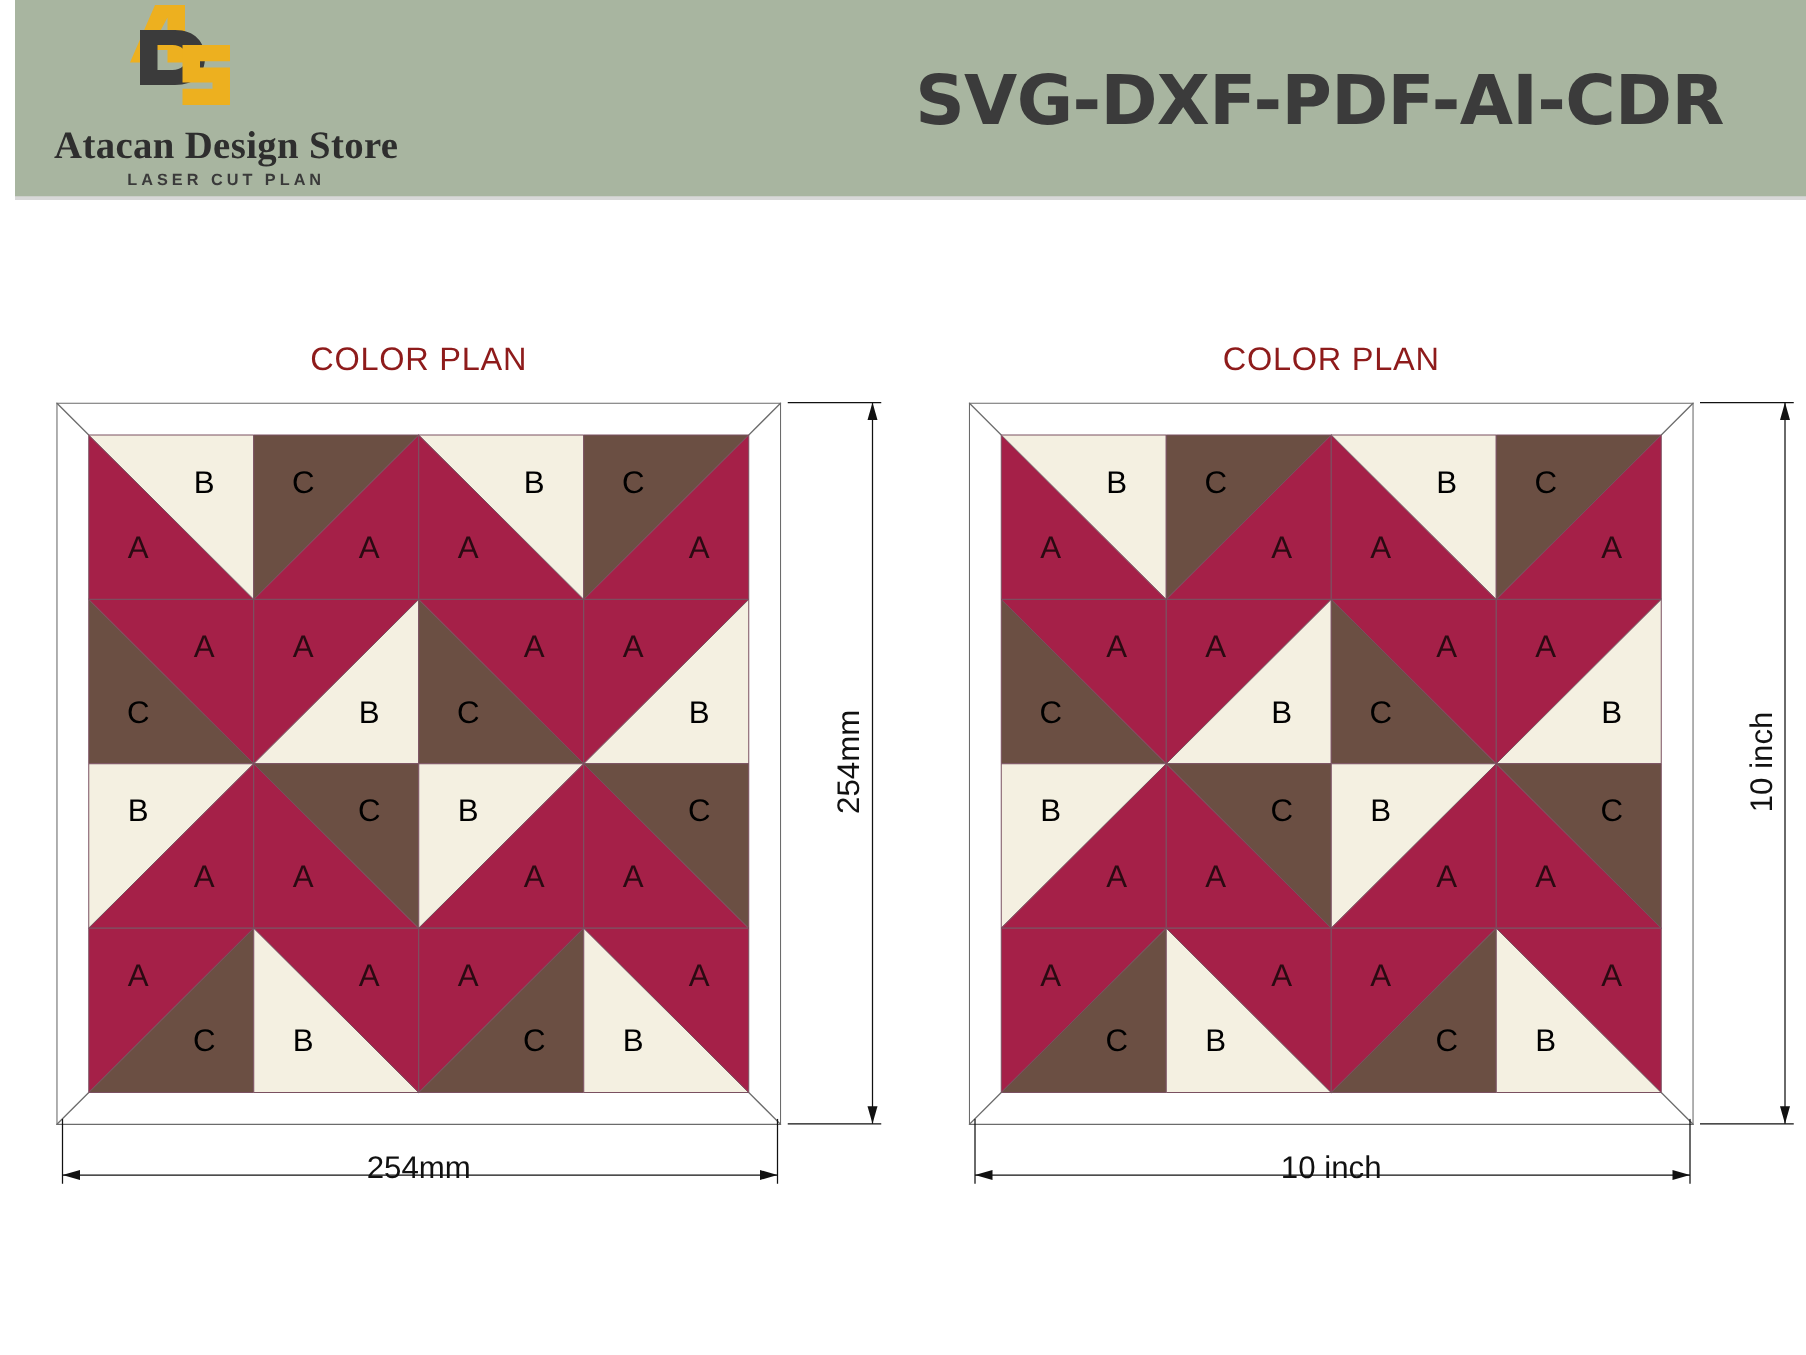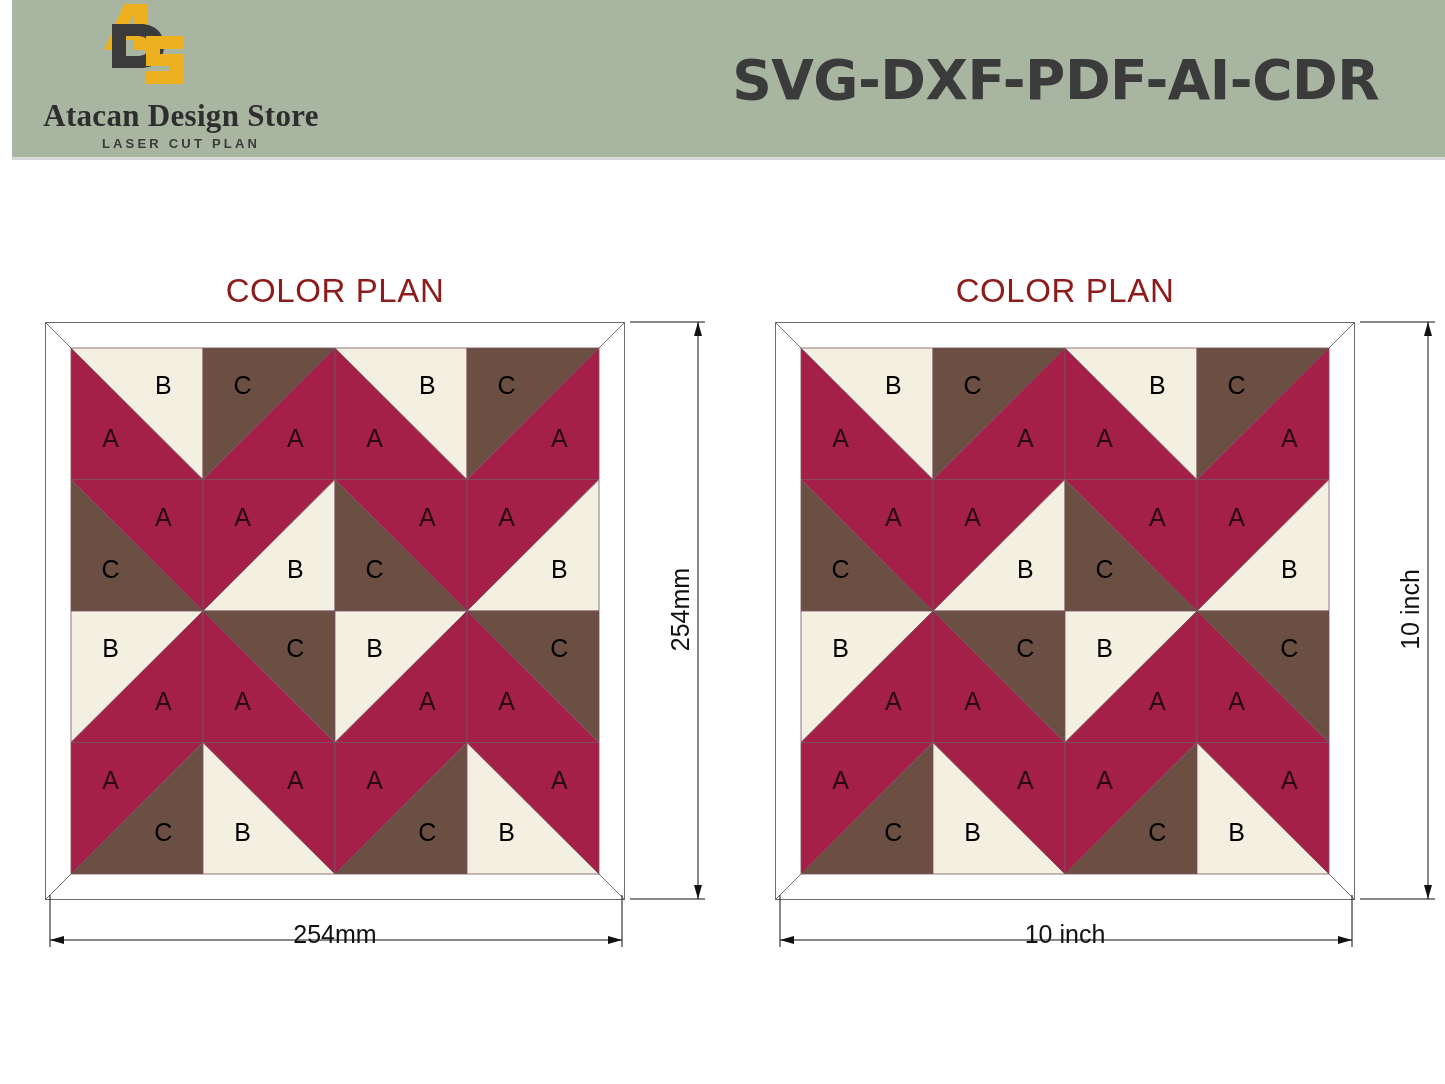--- a/index.html
+++ b/index.html
@@ -78,21 +78,21 @@
     white-space: nowrap;
   }
 
   
   .panel { position: absolute; }
   .panel-title {
     position: absolute;
     top: 272px;
     width: 580px;
     text-align: center;
-    font-size: 33px;
+    font-size: 26px;
     letter-spacing: 0.6px;
     color: #8e1b1b;
     white-space: nowrap;
   }
   .quilt-frame {
     position: absolute;
     width: 580px;
     height: 578px;
   }
   .quilt-frame svg { display: block; }

